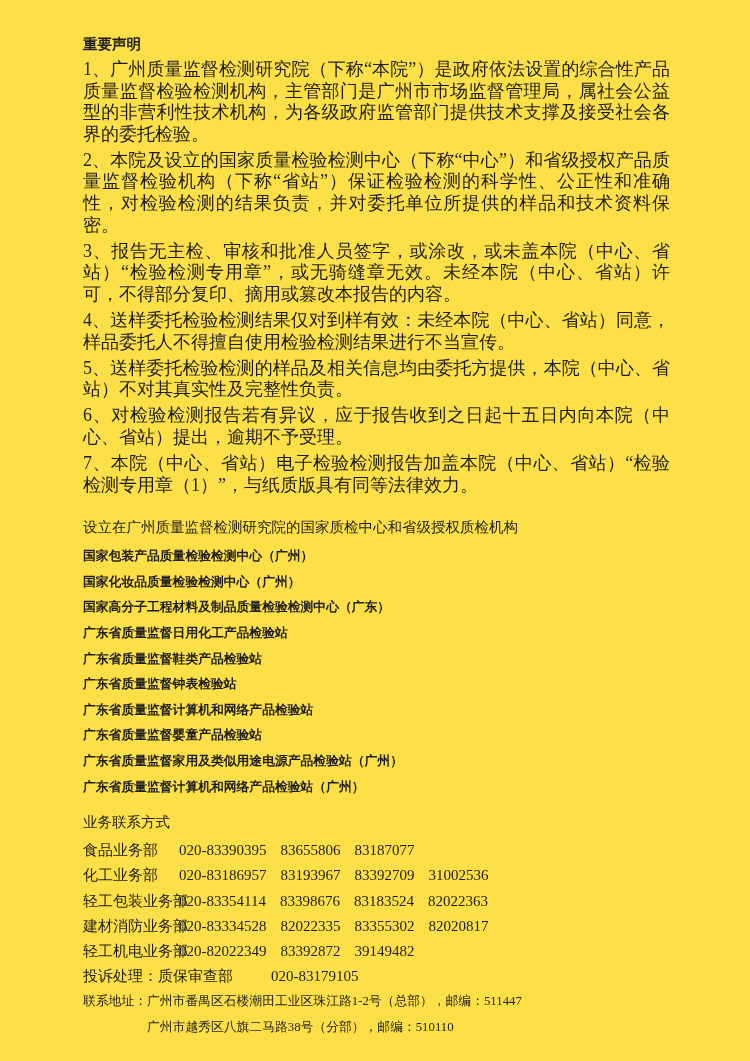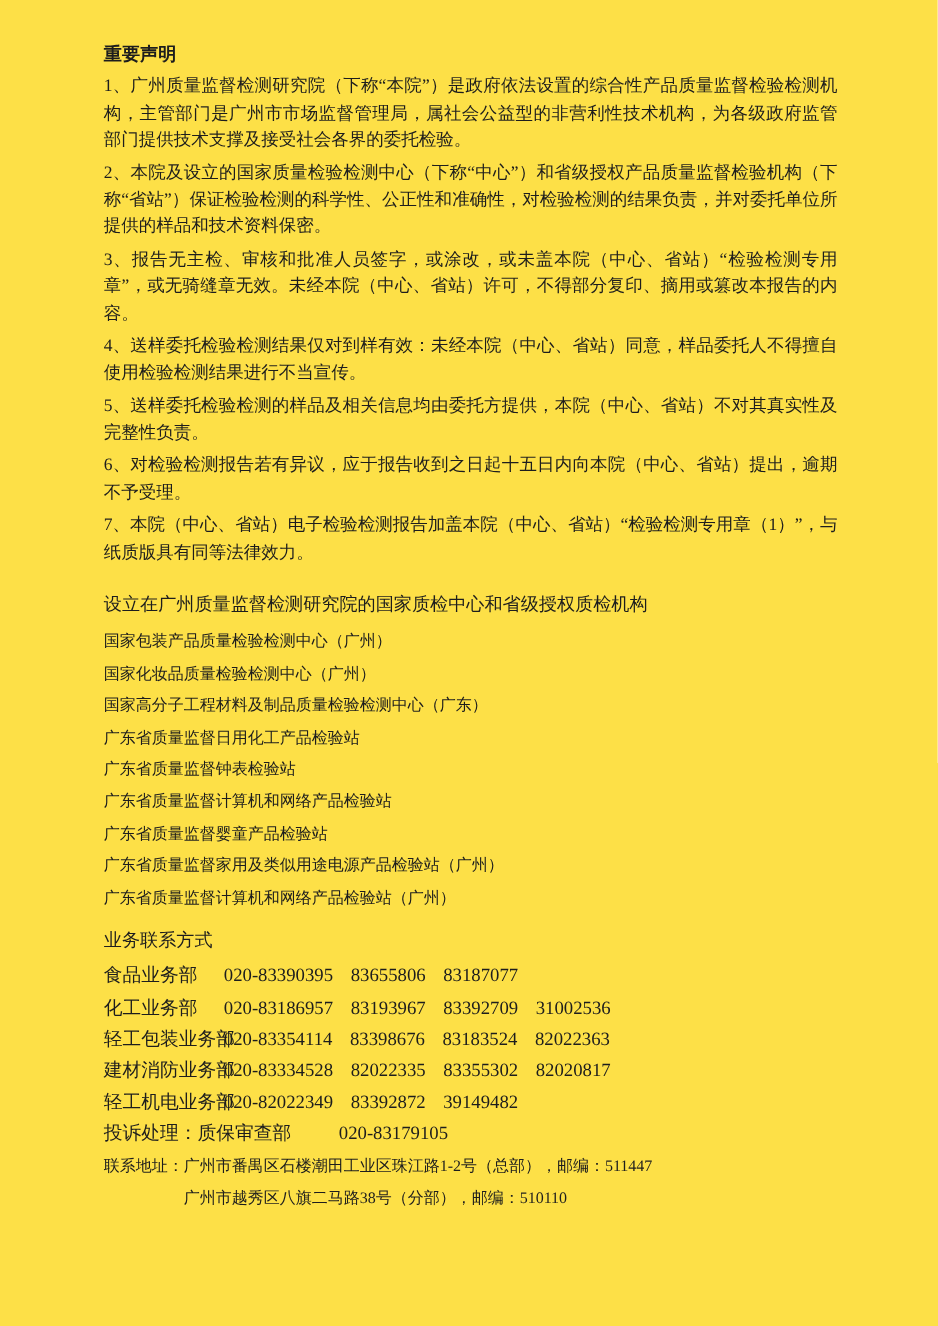--- a/index.html
+++ b/index.html
@@ -20,31 +20,32 @@
     font-size: 14.5px; font-weight: 700;
     line-height: 17px; margin: 0;
   }
   .h2 {
     font-size: 14.5px; font-weight: 400;
     line-height: 17px; margin: 0;
   }
   .statements { margin-top: 6px; }
   .statement {
     margin: 0 0 4.5px 0;
-    font-size: 14px;
+    font-size: 18px;
     line-height: 21.6px;
     text-align: justify;
   }
   .sec-institutions { margin-top: 23px; }
   .inst-list { margin-top: 8px; }
   .inst {
     margin: 0;
     font-size: 12.8px;
     line-height: 25.6px;
     white-space: nowrap;
+    font-weight: bold;
   }
   .sec-contacts { margin-top: 14px; }
   .contact-rows { margin-top: 7px; }
   .contact-row {
     display: flex;
     font-size: 15px;
     line-height: 25.2px;
     white-space: nowrap;
   }
   .dept { width: 96px; flex-shrink: 0; }
@@ -87,20 +88,21 @@
   </section>
 
   <section class="sec-institutions">
     <h2 class="h2">设立在广州质量监督检测研究院的国家质检中心和省级授权质检机构</h2>
     <div class="inst-list">
 
     <p class="inst">国家包装产品质量检验检测中心（广州）</p>
         <p class="inst">国家化妆品质量检验检测中心（广州）</p>
         <p class="inst">国家高分子工程材料及制品质量检验检测中心（广东）</p>
         <p class="inst">广东省质量监督日用化工产品检验站</p>
+        <p class="inst">广东省质量监督鞋类产品检验站</p>
         <p class="inst">广东省质量监督钟表检验站</p>
         <p class="inst">广东省质量监督计算机和网络产品检验站</p>
         <p class="inst">广东省质量监督婴童产品检验站</p>
         <p class="inst">广东省质量监督家用及类似用途电源产品检验站（广州）</p>
         <p class="inst">广东省质量监督计算机和网络产品检验站（广州）</p>
       </div>
   </section>
 
   <section class="sec-contacts">
     <h2 class="h2">业务联系方式</h2>

